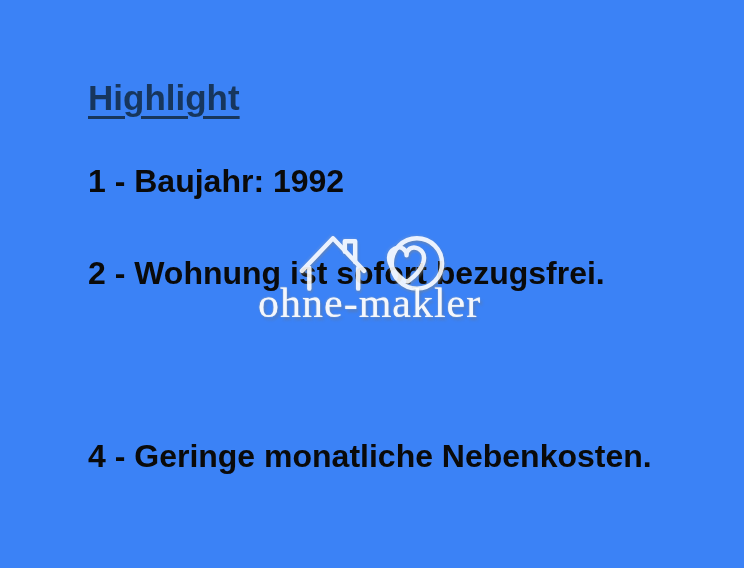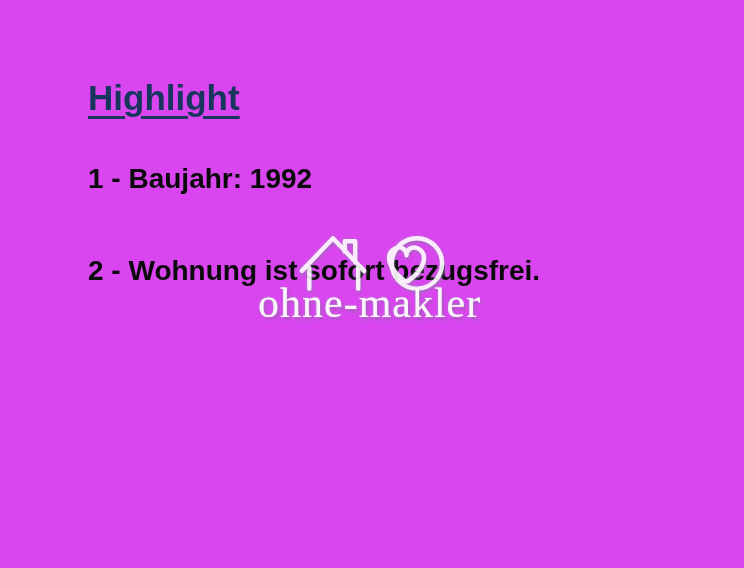--- a/index.html
+++ b/index.html
@@ -4,42 +4,42 @@
 <style>
   html, body {
     margin: 0;
     padding: 0;
     background: #ffffff;
   }
   .page {
     position: relative;
     width: 744px;
     height: 568px;
-    background: #d946ef;
+    background: #3b82f6;
     overflow: hidden;
     font-family: "Liberation Sans", sans-serif;
   }
   .heading {
     position: absolute;
     left: 88px;
     top: 78px;
     margin: 0;
     font-size: 35px;
     font-weight: bold;
     color: #17365d;
     text-decoration: underline;
     text-decoration-thickness: 3px;
     text-underline-offset: 6px;
     letter-spacing: 0px;
   }
   .item {
     position: absolute;
     left: 88px;
     margin: 0;
-    font-size: 28px;
+    font-size: 32px;
     font-weight: bold;
     color: #0a0a0a;
     line-height: 1.25;
     white-space: nowrap;
   }
   .item-1 { top: 161px; }
   .item-2 { top: 253px; }
   .item-3 { top: 345px; }
   .item-4 { top: 436px; }
 
@@ -88,20 +88,21 @@
 
 <div class="page">
 
   <h1 class="heading">Highlight</h1>
 
   <p class="item item-1">1 - Baujahr: 1992</p>
 
   <p class="item item-2">2 - Wohnung ist sofort bezugsfrei.</p>
 
 
+  <p class="item item-4">4 - Geringe monatliche Nebenkosten.</p>
 
   <div class="watermark">
     <div class="wm-icons">
 
       <svg width="74" height="74" viewBox="0 0 100 100" fill="none" stroke="#ffffff" stroke-width="6" stroke-linecap="round" stroke-linejoin="round">
         <path d="M8 62 L50 18 L92 62"></path>
         <path d="M66 36 V22 H80 V50"></path>
         <path d="M18 58 V86"></path>
         <path d="M84 58 V86"></path>
       </svg>

